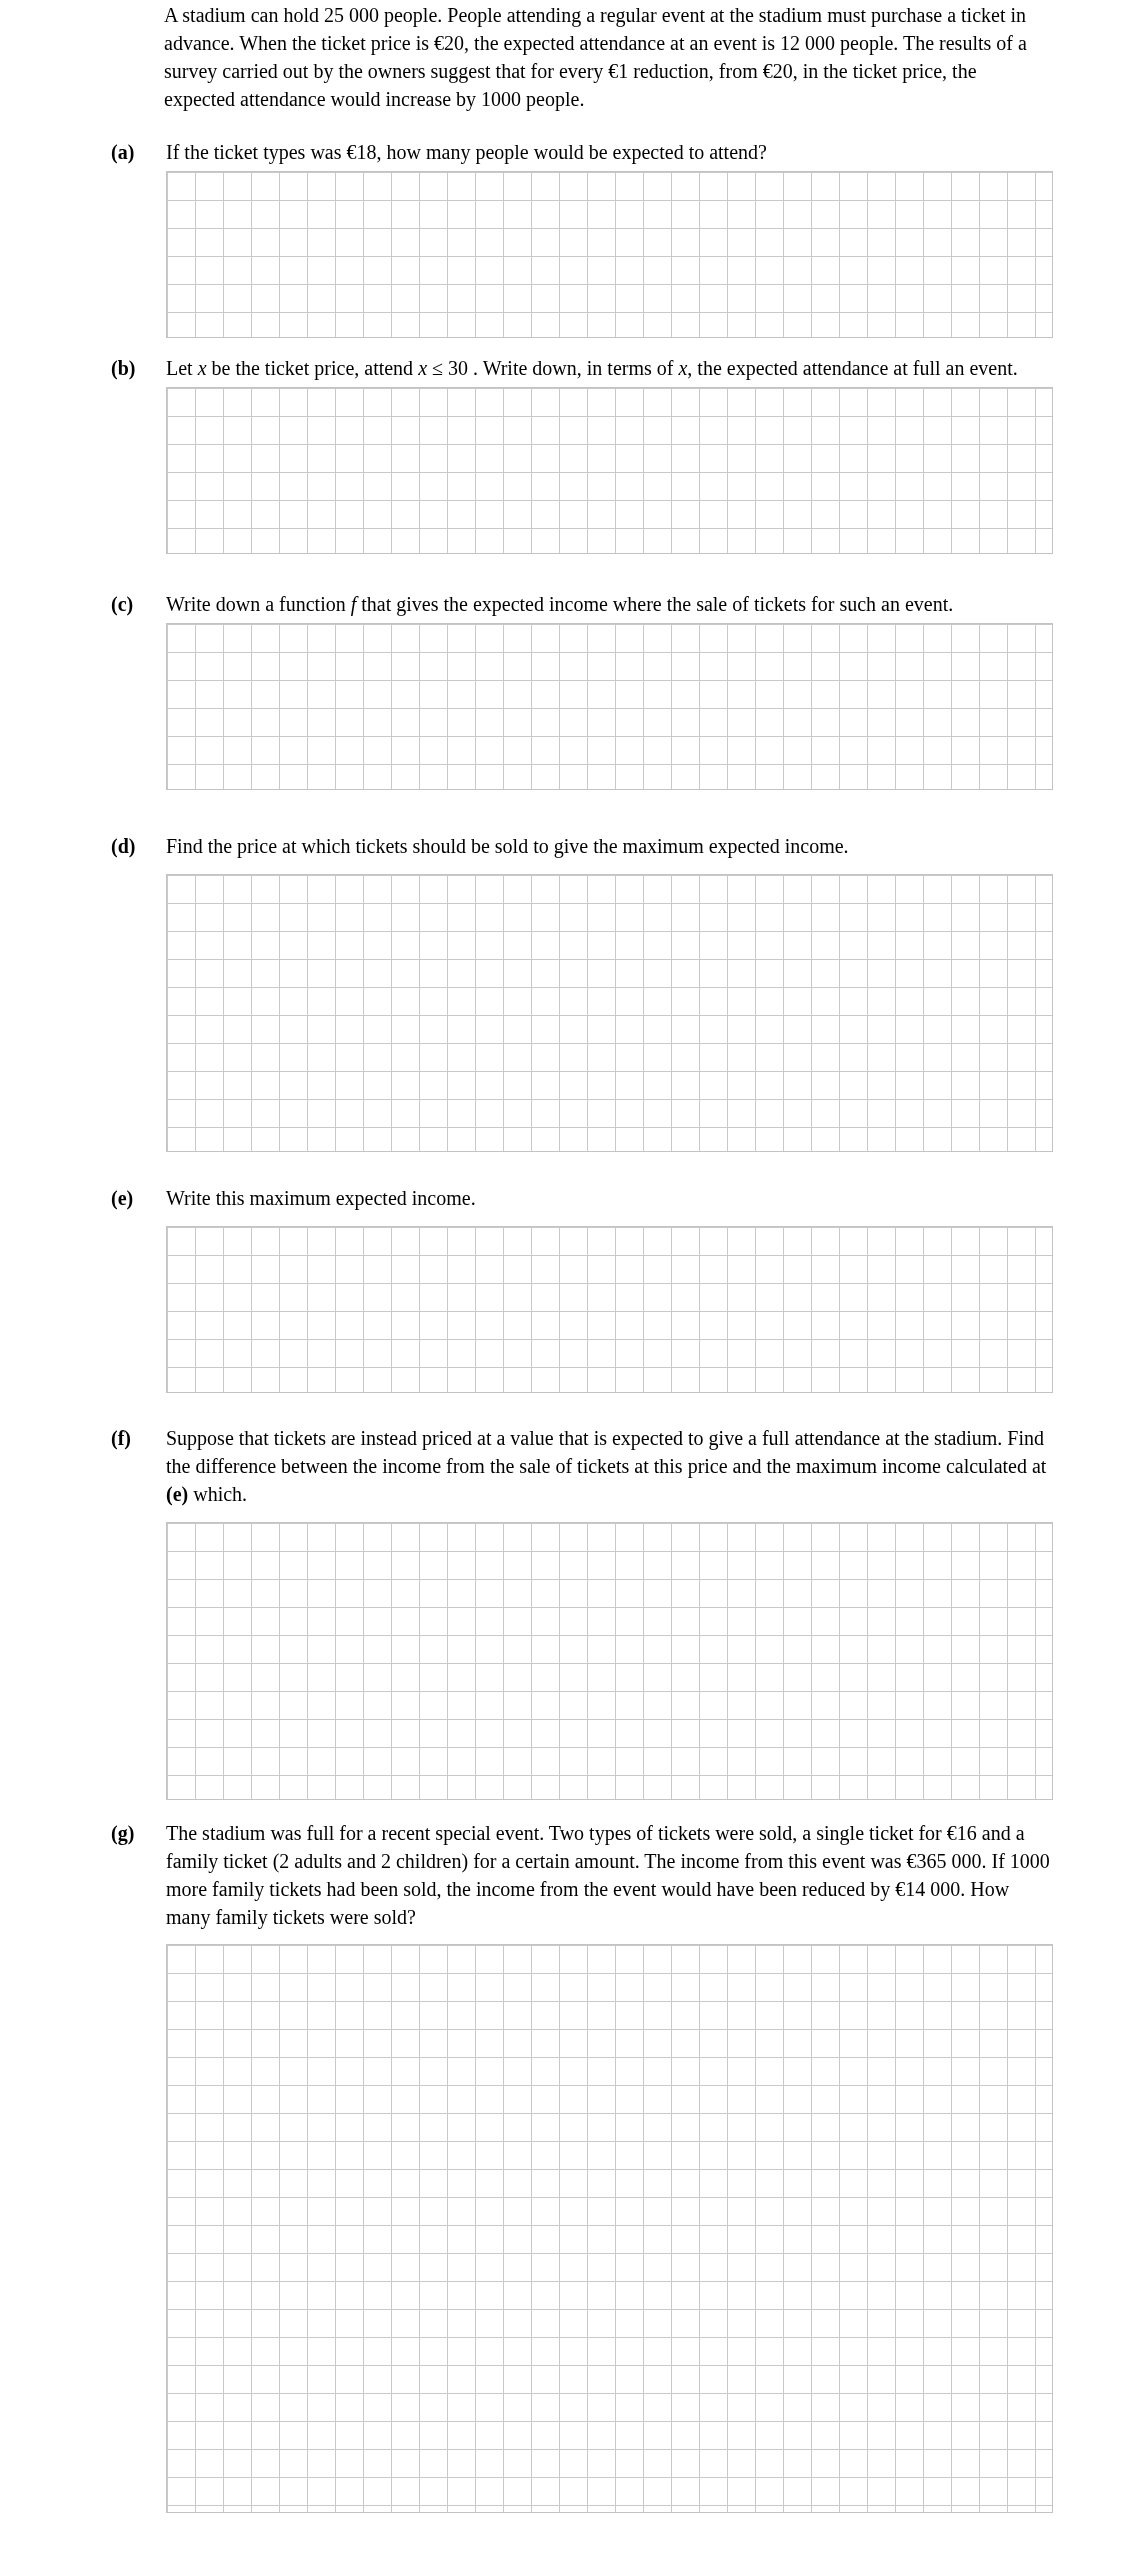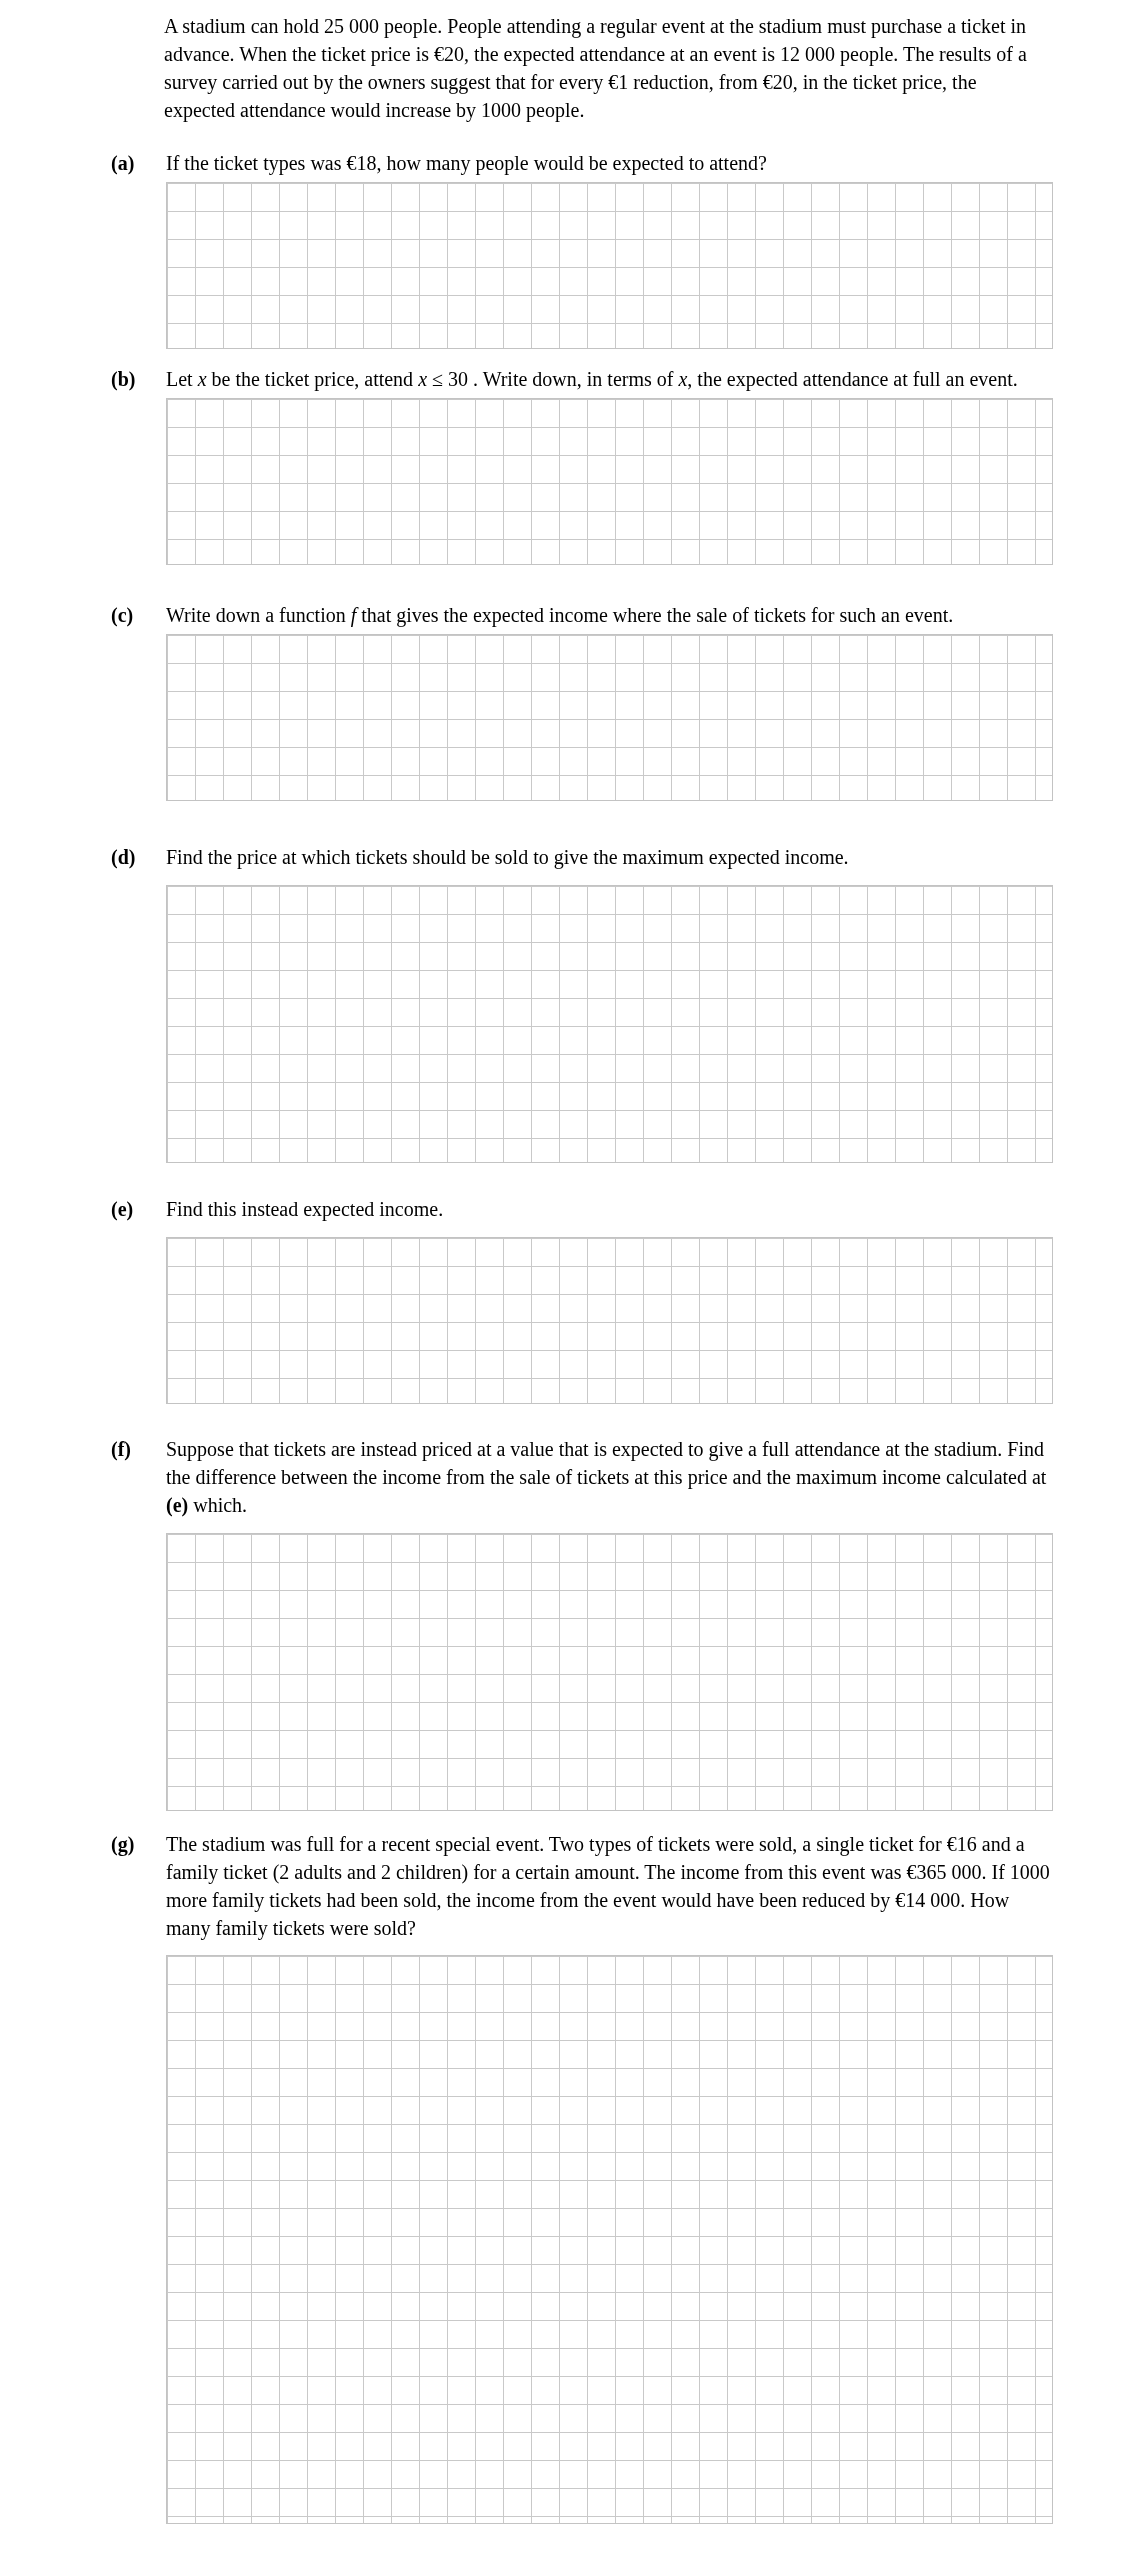--- a/index.html
+++ b/index.html
@@ -11,21 +11,21 @@
   }
   body {
     font-family: "Liberation Serif", "DejaVu Serif", serif;
     font-size: 20px;
     line-height: 28px;
     color: #000000;
   }
   .page {
     width: 1143px;
     height: 2576px;
-    padding: 12px 91px 0 111px;
+    padding: 1px 91px 0 111px;
     overflow: hidden;
   }
   .intro {
     margin-left: 53px;
     max-width: 896px;
     text-align: left;
   }
   .part-head {
     display: flex;
     align-items: flex-start;
@@ -103,21 +103,21 @@
     <div class="part-head">
       <span class="part-label">(d)</span>
       <p class="part-text"><span>Find the price at which tickets should be sold to give the maximum expected income.</span></p>
     </div>
     <div class="grid grid-10 gap-md"></div>
   </section>
 
   <section class="part part-e">
     <div class="part-head">
       <span class="part-label">(e)</span>
-      <p class="part-text"><span>Find this instead expected income.</span></p>
+      <p class="part-text"><span>Write this maximum expected income.</span></p>
     </div>
     <div class="grid grid-6 gap-md"></div>
   </section>
 
   <section class="part part-f">
     <div class="part-head">
       <span class="part-label">(f)</span>
       <p class="part-text"><span>Suppose that tickets are instead priced at a value that is expected to give a full attendance at the stadium.  Find the difference between the income from the sale of tickets at this price and the maximum income calculated at </span><span class="seg-b">(e)</span><span> which.</span></p>
     </div>
     <div class="grid grid-10 gap-md"></div>

